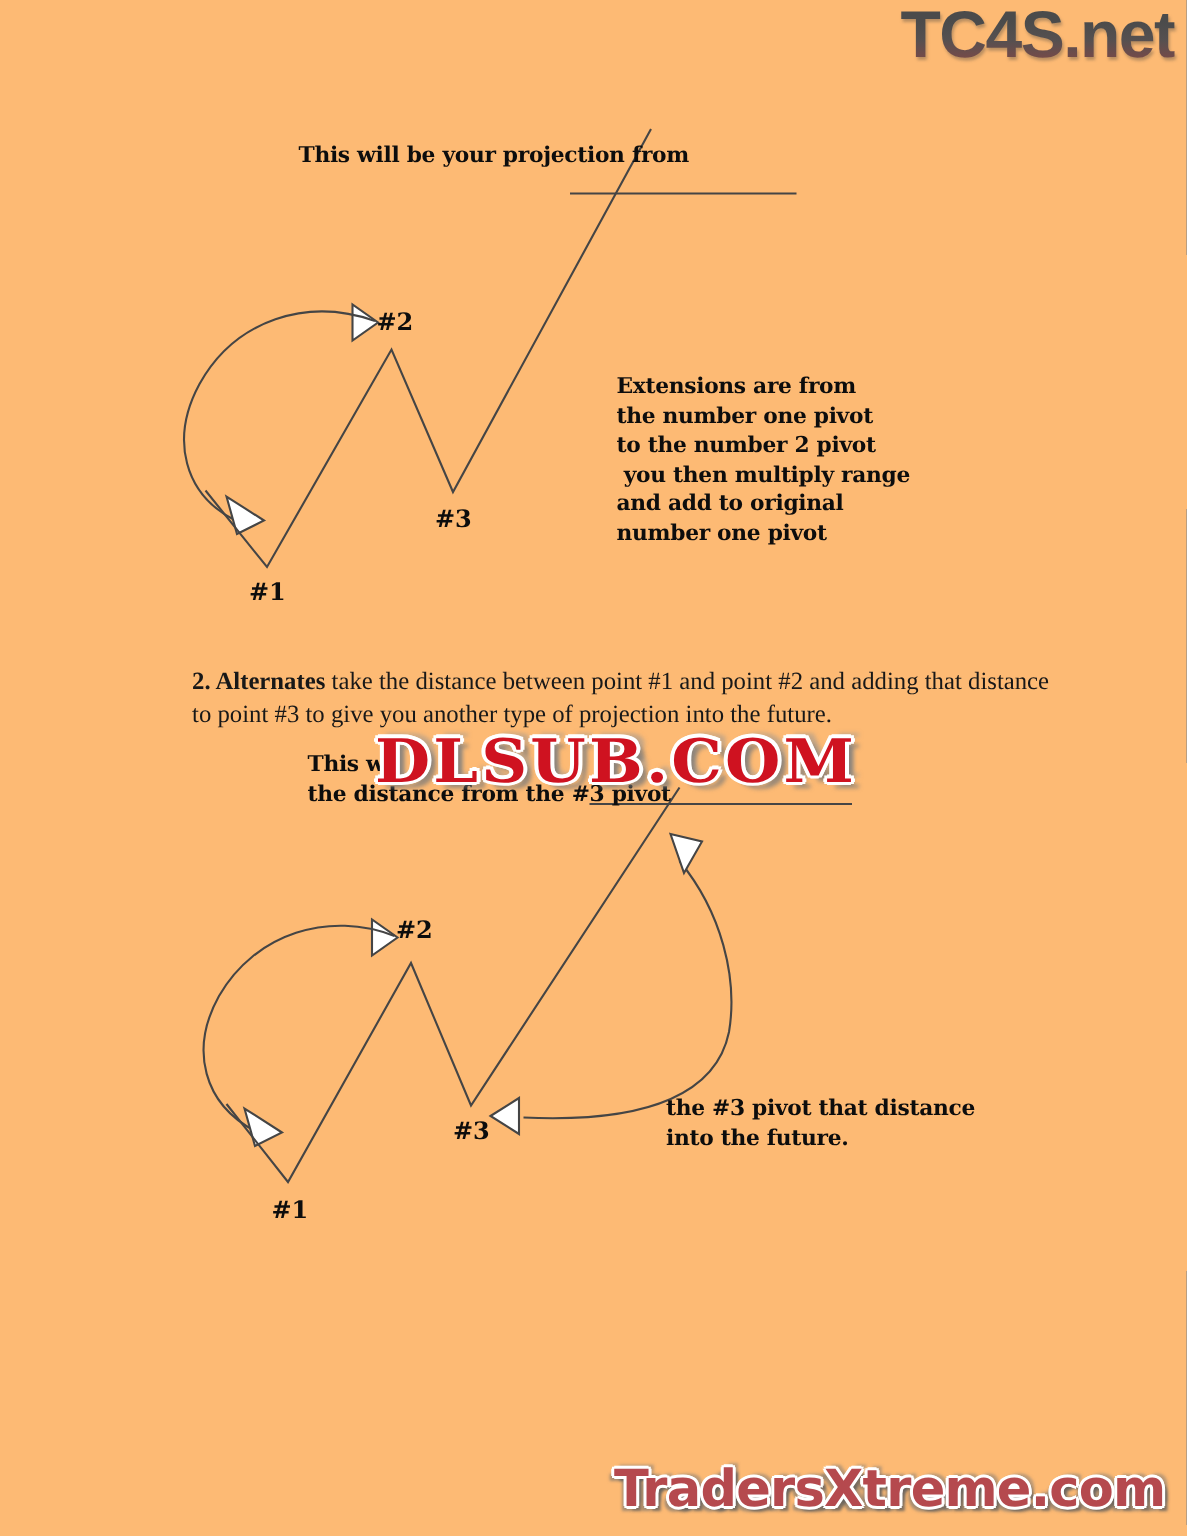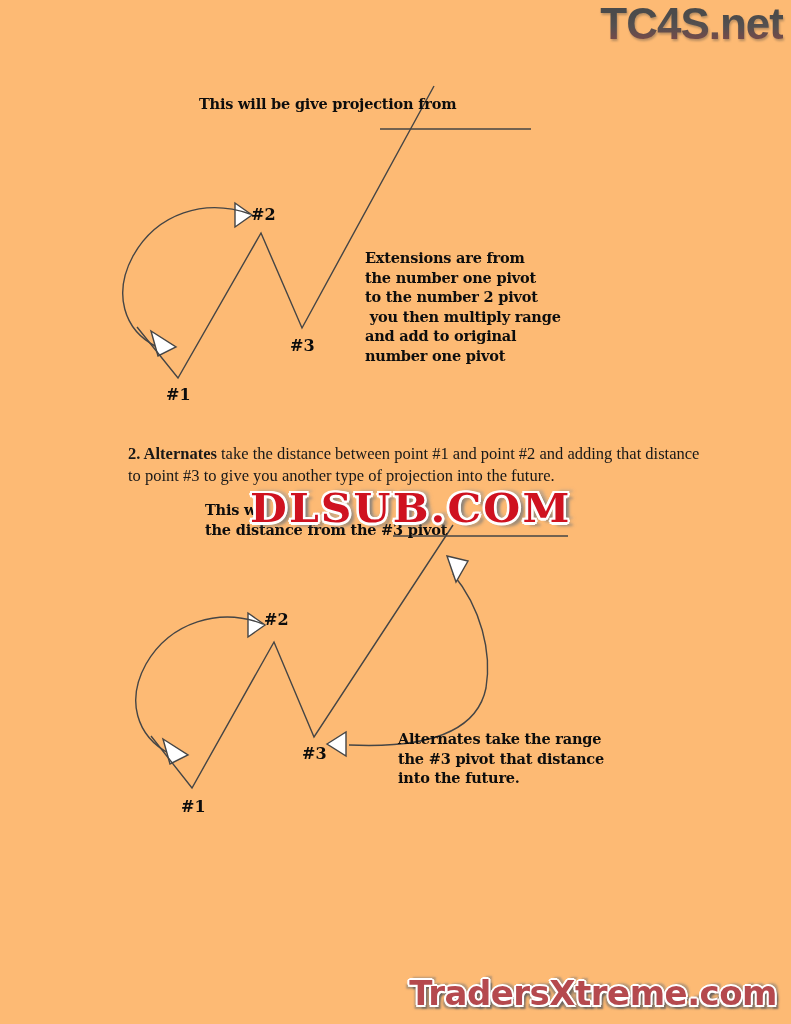--- a/index.html
+++ b/index.html
@@ -18,21 +18,21 @@
     background:linear-gradient(180deg,#4b4b4b 30%,#555050 55%,#7a4a48 85%,#935a55 100%);
     -webkit-background-clip:text;background-clip:text;color:transparent;
     filter:drop-shadow(1px 2px 1px rgba(60,60,60,0.35));
   }
 
   
   .cap,.note,.plabel{
     position:absolute;font-family:"DejaVu Serif", serif;font-weight:bold;color:#0d0d0d;
   }
   .cap{font-size:14.5px;line-height:20px;letter-spacing:-0.2px;white-space:nowrap;}
-  .note{font-size:14.5px;line-height:19.5px;letter-spacing:-0.2px;white-space:nowrap;}
+  .note{font-size:14.5px;line-height:19.5px;letter-spacing:-0.2px;white-space:nowrap;margin-left:46px;}
   .note div{white-space:pre;}
   .plabel{font-size:16px;line-height:16px;}
 
   .cap1{left:199px;top:94px;z-index:1;}
   .note1{left:365px;top:248px;}
   .cap2{left:205px;top:500px;z-index:1;}
   .note2{left:398px;top:729px;}
 
   
   .para{
@@ -92,21 +92,21 @@
     <path d="M447,556 L468,561 L456,582 Z" fill="#ffffff"></path>
     <path d="M327,744 L346,732 L346,756 Z" fill="#ffffff"></path>
 
     <path d="M151,736 L192,788 L274,642 L314,737 L453,525"></path>
     <path d="M393,536 L568,536"></path>
   </svg>
 
   <div class="tc4s">TC4S.net</div>
 
   <div class="cap cap1">
-    <div>This will be give projection from</div>
+    <div>This will be your projection from</div>
   </div>
 
   <div class="plabel" style="left:166px;top:387px;">#1</div>
   <div class="plabel" style="left:251px;top:207px;">#2</div>
   <div class="plabel" style="left:290px;top:338px;">#3</div>
 
   <div class="note note1">
     <div>Extensions are from</div>
     <div>the number one pivot</div>
     <div>to the number 2 pivot</div>
@@ -122,21 +122,20 @@
     <div>the distance from the #3 pivot</div>
   </div>
 
   <div class="watermark">DLSUB.COM</div>
 
   <div class="plabel" style="left:181px;top:799px;">#1</div>
   <div class="plabel" style="left:264px;top:612px;">#2</div>
   <div class="plabel" style="left:302px;top:746px;">#3</div>
 
   <div class="note note2">
-    <div>Alternates take the range</div>
     <div>the #3 pivot that distance</div>
     <div>into the future.</div>
   </div>
 
 
   <div class="txlogo">TradersXtreme.com</div>
 
 </div>
 
 </body></html>

